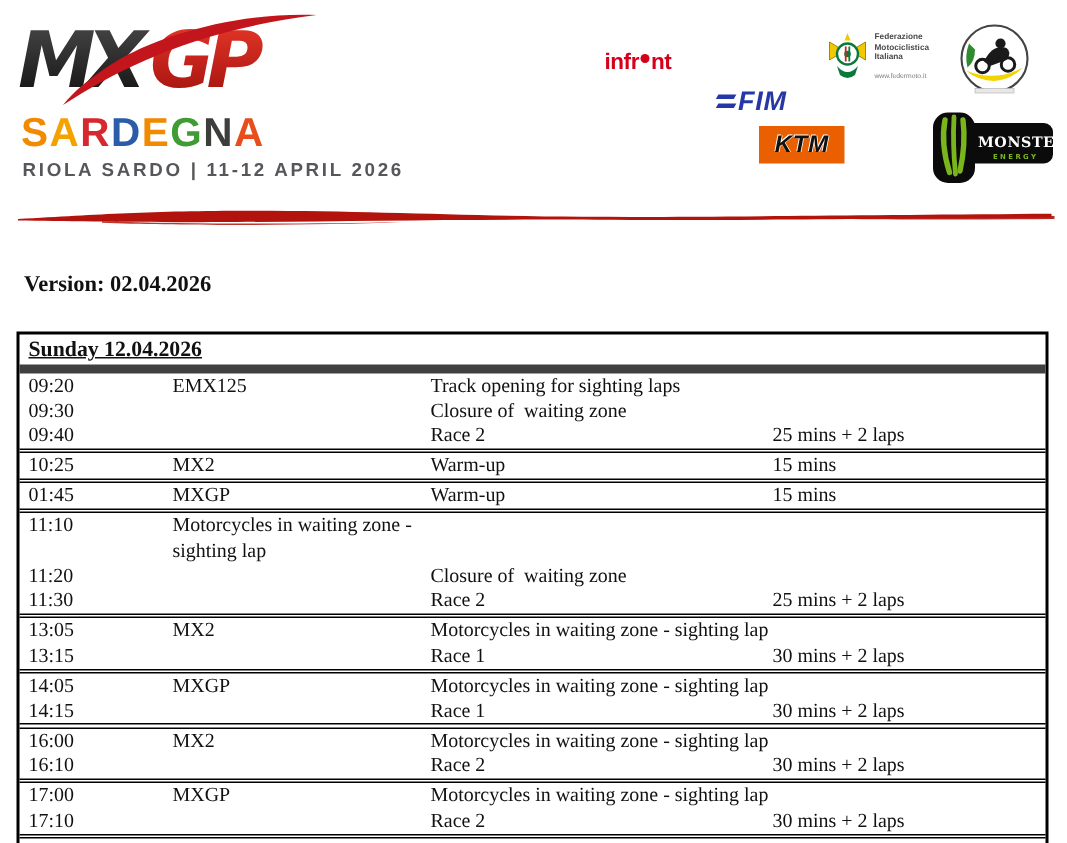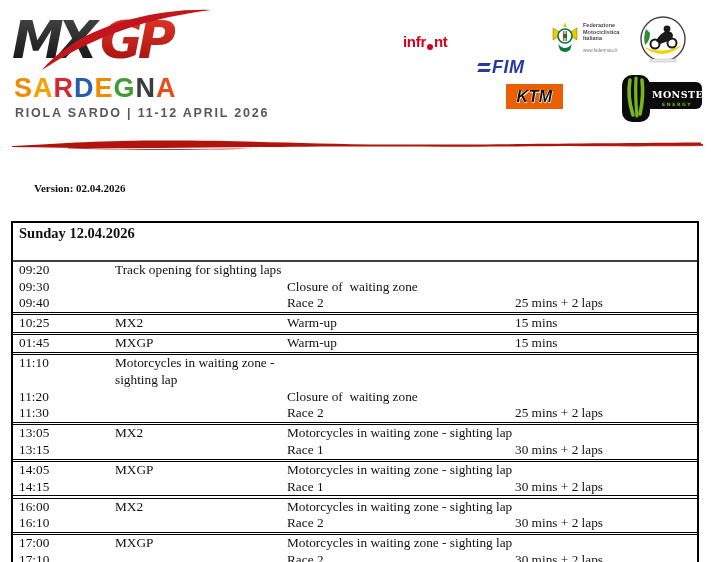--- a/index.html
+++ b/index.html
@@ -7,21 +7,21 @@
         font-family:"Liberation Serif",serif;color:#111;}
 
   
   .mxgp-logo{position:absolute;left:12px;top:6px;width:200px;height:66px;}
   .event-name{position:absolute;left:14px;top:74px;font-family:"Liberation Sans",sans-serif;
               font-weight:800;font-size:27px;line-height:28px;letter-spacing:1px;white-space:nowrap;}
   .location-line{position:absolute;left:15px;top:106px;font-family:"Liberation Sans",sans-serif;
                  font-weight:700;font-size:12.5px;color:#57575b;letter-spacing:1.8px;white-space:nowrap;text-align:center;}
 
   .sp-infront{position:absolute;left:403px;top:33px;font-family:"Liberation Sans",sans-serif;
-              font-weight:800;font-size:15px;color:#d50019;letter-spacing:-0.3px;display:flex;align-items:flex-end;}
+              font-weight:800;font-size:15px;color:#d50019;letter-spacing:-0.3px;display:flex;align-items:flex-start;}
   .sp-infront .dot{width:6px;height:6px;border-radius:50%;background:#d50019;margin:3px 1px 0 1px;display:inline-block;}
 
   .sp-fim{position:absolute;left:478px;top:31px;display:flex;align-items:center;color:#2638a7;margin-top:26px;}
   .sp-fim .bars{display:inline-block;margin-right:2px;}
   .sp-fim .bar{display:block;width:12px;height:3.2px;background:#2638a7;transform:skewX(-30deg);margin:2px 0;}
   .sp-fim .fim-text{font-family:"Liberation Sans",sans-serif;font-weight:800;font-style:italic;
                     font-size:18px;letter-spacing:0.5px;}
 
   .sp-fmi{position:absolute;left:552px;top:22px;display:flex;gap:5px;align-items:flex-start;}
   .sp-fmi .fmi-text{font-family:"Liberation Sans",sans-serif;font-size:5.5px;line-height:6.5px;
@@ -33,26 +33,26 @@
   .sp-ktm{position:absolute;left:506px;top:84px;width:57px;height:25px;background:#ea5f00;
           display:flex;align-items:center;justify-content:center;}
   .sp-ktm span{font-family:"Liberation Sans",sans-serif;font-weight:900;font-style:italic;
                font-size:16px;color:#111;text-shadow:0.5px 0.5px 0 #fff,-0.5px -0.5px 0 #fff;letter-spacing:0.5px;}
 
   .sp-monster{position:absolute;left:612px;top:74px;width:90px;height:50px;}
 
   .brush{position:absolute;left:8px;top:138px;width:697px;height:14px;}
 
   
-  .version-line{position:absolute;left:16px;top:182px;font-weight:700;font-size:11px;margin-left:18px;}
+  .version-line{position:absolute;left:16px;top:182px;font-weight:700;font-size:15px;}
 
   
   .timetable{position:absolute;left:11px;top:221px;width:684px;border:2.5px solid #000;background:#fff;}
-  .tt-day{font-weight:700;font-size:14.5px;line-height:17px;
-          padding:2px 6px 18px 6px;border-bottom:2px solid #404040;}
+  .tt-day{font-weight:700;text-decoration:underline;font-size:14.5px;line-height:17px;
+          padding:2px 6px 1px 6px;border-bottom:6px solid #404040;}
   .tt-group{border-bottom:1.5px solid #000;}
   .tt-group:last-child{border-bottom:none;}
   .tt-group + .tt-group{border-top:1.5px solid #000;margin-top:1.5px;}
   .tt-row{display:grid;grid-template-columns:96px 172px 228px 1fr;padding-left:6px;
           font-size:13.3px;line-height:16.6px;white-space:pre-wrap;}
   .tt-row.tt-span{grid-template-columns:96px 1fr;}
   .tt-cell{overflow:hidden;}
 </style>
 </head>
 <body>
@@ -142,21 +142,21 @@
     <path fill="#b2140d" d="M60,9.5 C120,11.5 200,11.5 260,10 C200,12.5 110,12.5 60,10.5 Z" opacity="0.85"></path>
     <path fill="#b2140d" d="M560,6.5 C620,5.5 670,5.5 695,6 L695,8 C650,8.5 600,8.5 560,8 Z" opacity="0.9"></path>
   </svg>
 
   <div class="version-line">Version: 02.04.2026</div>
 
   <div class="timetable">
     <div class="tt-day">Sunday 12.04.2026</div>
     <div>
         <div class="tt-group">
-          <div class="tt-row"><div class="tt-cell">09:20</div><div class="tt-cell">Track opening for sighting laps</div><div class="tt-cell"></div></div>
+          <div class="tt-row"><div class="tt-cell">09:20</div><div class="tt-cell">EMX125</div><div class="tt-cell">Track opening for sighting laps</div><div class="tt-cell"></div></div>
           <div class="tt-row"><div class="tt-cell">09:30</div><div class="tt-cell"></div><div class="tt-cell">Closure of  waiting zone</div><div class="tt-cell"></div></div>
           <div class="tt-row"><div class="tt-cell">09:40</div><div class="tt-cell"></div><div class="tt-cell">Race 2</div><div class="tt-cell">25 mins + 2 laps</div></div>
         </div>
         <div class="tt-group">
           <div class="tt-row"><div class="tt-cell">10:25</div><div class="tt-cell">MX2</div><div class="tt-cell">Warm-up</div><div class="tt-cell">15 mins</div></div>
         </div>
         <div class="tt-group">
           <div class="tt-row"><div class="tt-cell">01:45</div><div class="tt-cell">MXGP</div><div class="tt-cell">Warm-up</div><div class="tt-cell">15 mins</div></div>
         </div>
         <div class="tt-group">

